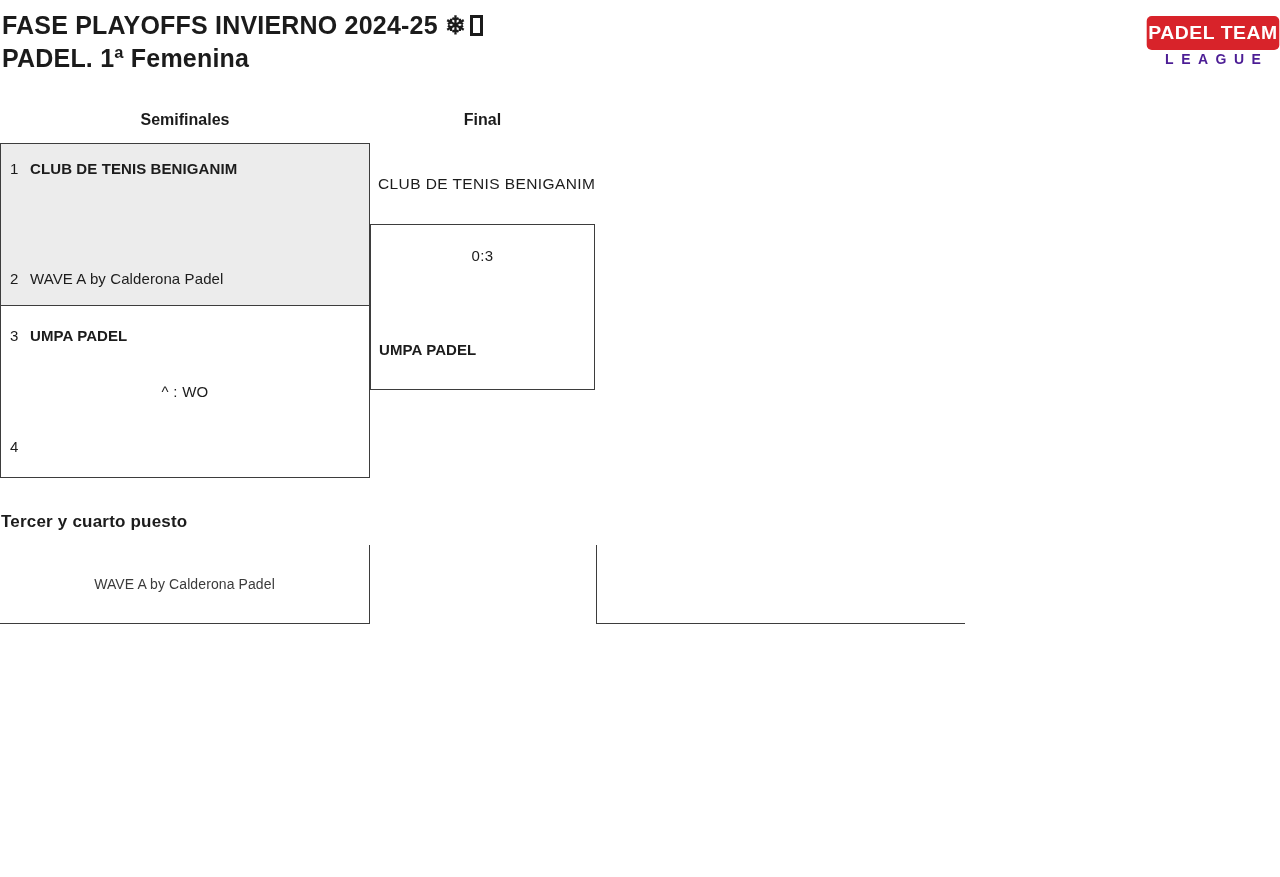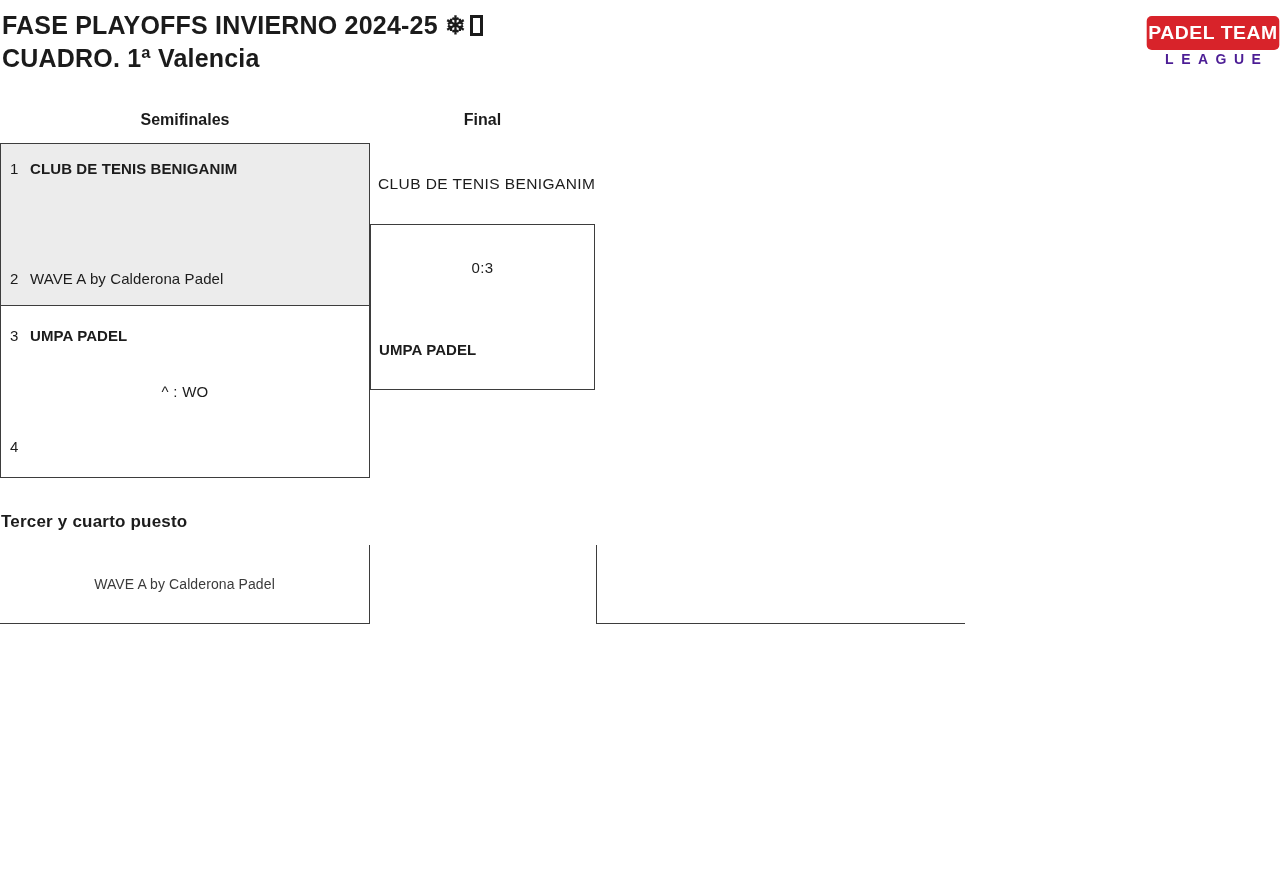--- a/index.html
+++ b/index.html
@@ -27,21 +27,21 @@
                 font-weight:600; text-align:center; color:#1b1b1b; }
   .col-header.semis { left:0; width:370px; }
   .col-header.final-h { left:370px; width:225px; }
 
   .match-box { position:absolute; border:1px solid #3d3d3d; background:#ffffff;
                display:flex; flex-direction:column; justify-content:space-between; }
   .match-box.highlight { background:#ececec; }
 
   #sf1 { left:0; top:143px; width:370px; height:163px; padding:17px 9px 18px 9px; }
   #sf2 { left:0; top:305px; width:370px; height:173px; padding:22px 9px 22px 9px; }
-  #final-box { left:370px; top:224px; width:225px; height:166px; padding:34px 8px 31px 8px; }
+  #final-box { left:370px; top:224px; width:225px; height:166px; padding:22px 8px 31px 8px; }
 
   .team-row { display:flex; align-items:flex-start; font-size:15px; line-height:16px;
               white-space:nowrap; }
   .seed { width:20px; flex:0 0 20px; font-weight:400; }
   .team-name { letter-spacing:.1px; }
   .team-name.winner { font-weight:700; }
   .score { text-align:center; font-size:15px; letter-spacing:.3px; }
 
   .final-team-top { position:absolute; left:378px; top:175px; font-size:15.5px;
                     letter-spacing:.4px; white-space:nowrap; }
@@ -58,21 +58,21 @@
   .third-box-empty { position:absolute; left:596px; top:545px; width:369px; height:79px;
                      border-left:1px solid #3d3d3d; border-bottom:1px solid #3d3d3d; }
 </style>
 </head>
 <body>
 
 <div class="stage">
 
   <div class="title">
     <div class="title-line"><span>FASE PLAYOFFS INVIERNO 2024-25 ❄</span><span class="tofu"></span></div>
-    <div class="title-line">CUADRO. 1ª Valencia</div>
+    <div class="title-line">PADEL. 1ª Femenina</div>
   </div>
 
   <div class="logo">
     <div class="logo-top">PADEL TEAM</div>
     <div class="logo-bottom">LEAGUE</div>
   </div>
 
   <div class="col-header final-h">Final</div>
   <div class="col-header semis">Semifinales</div>
 

